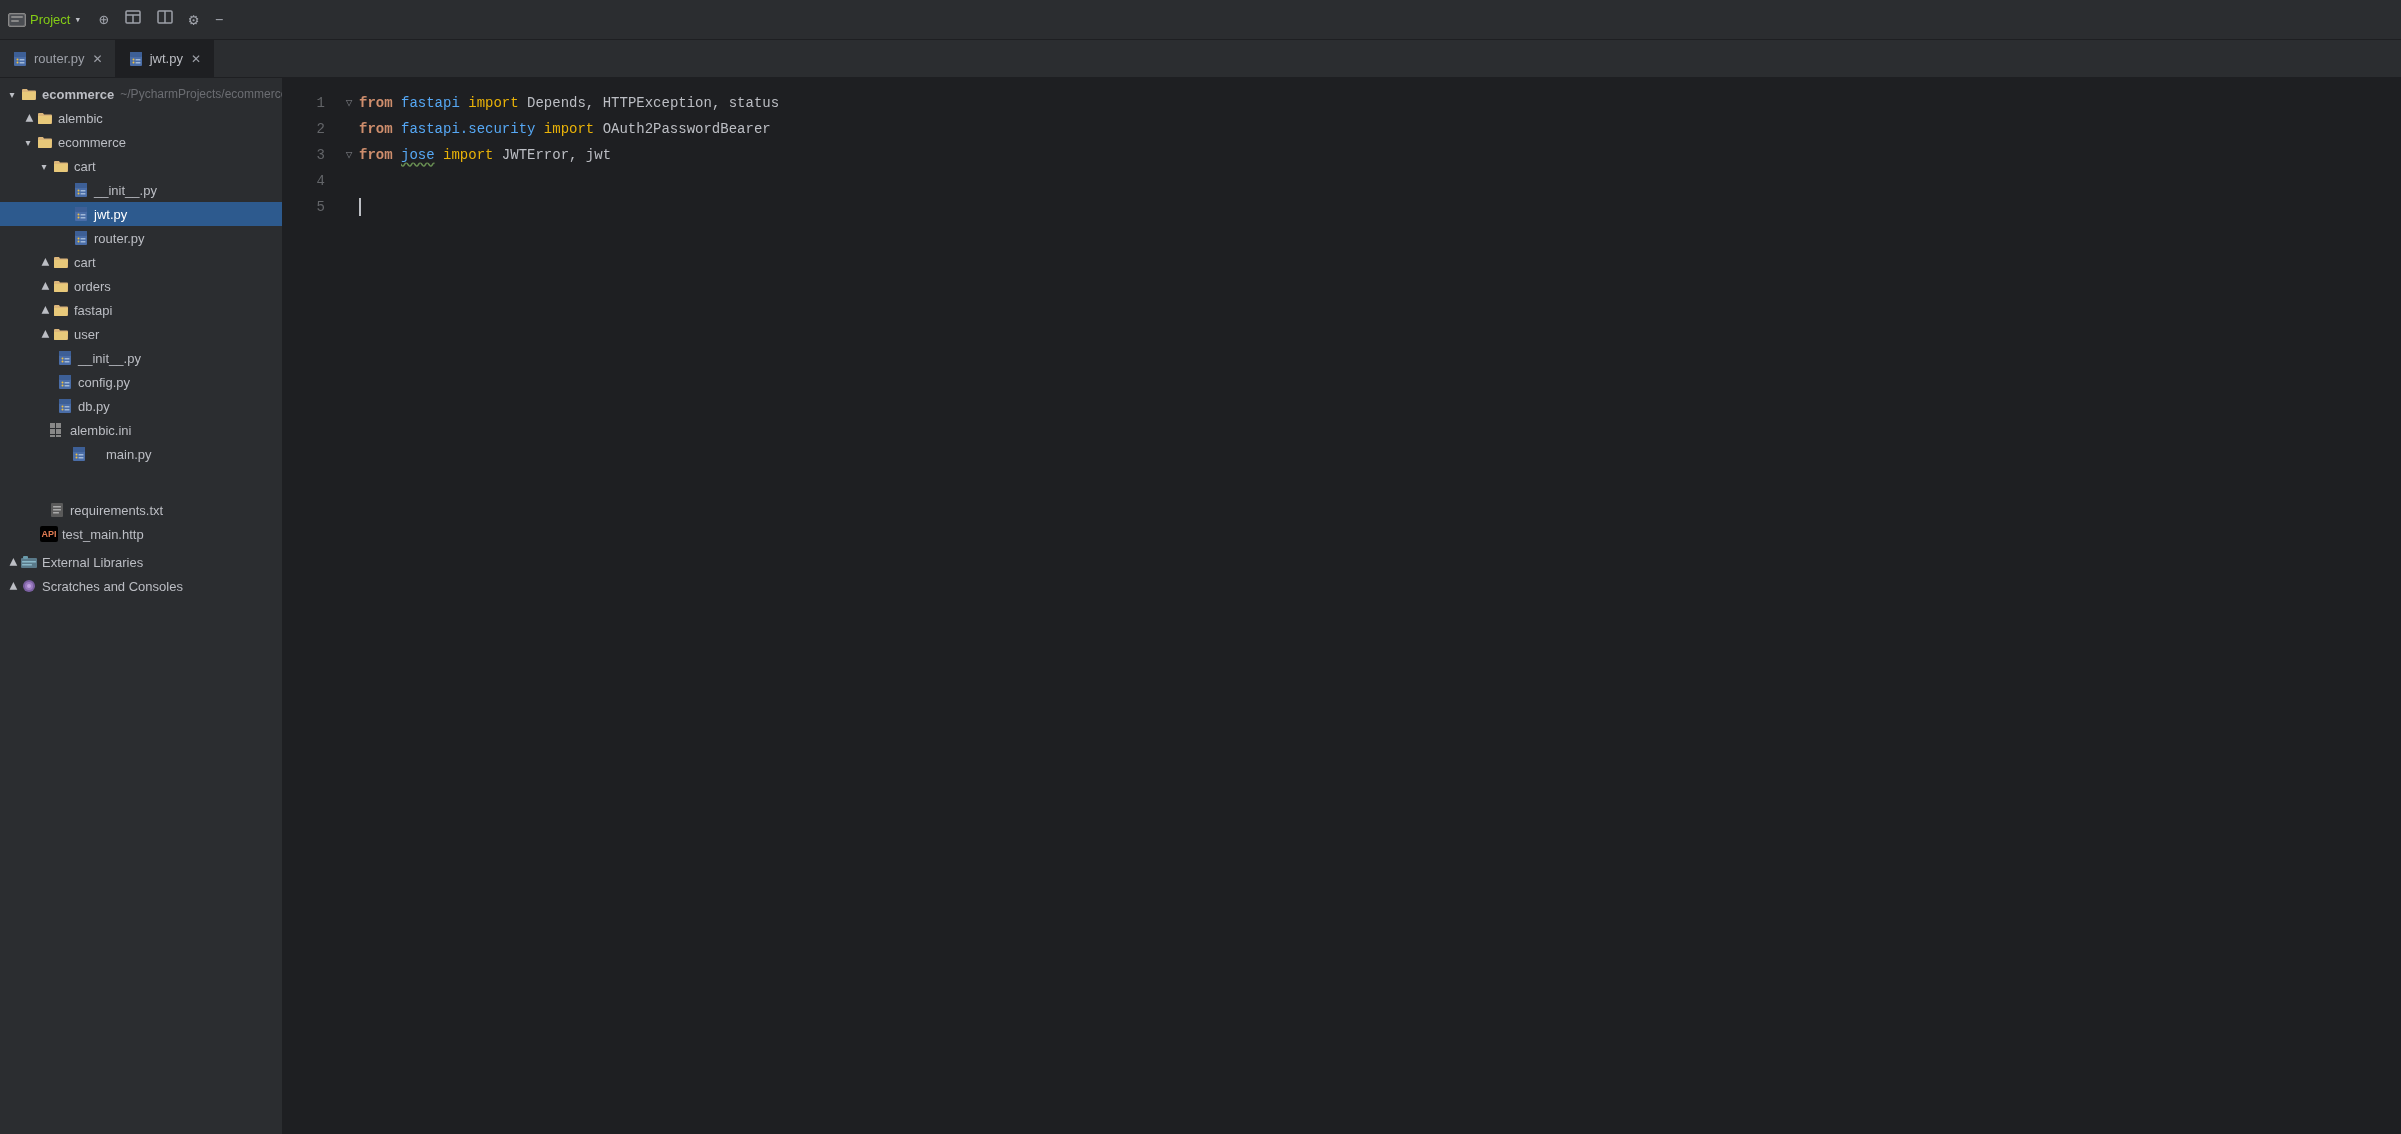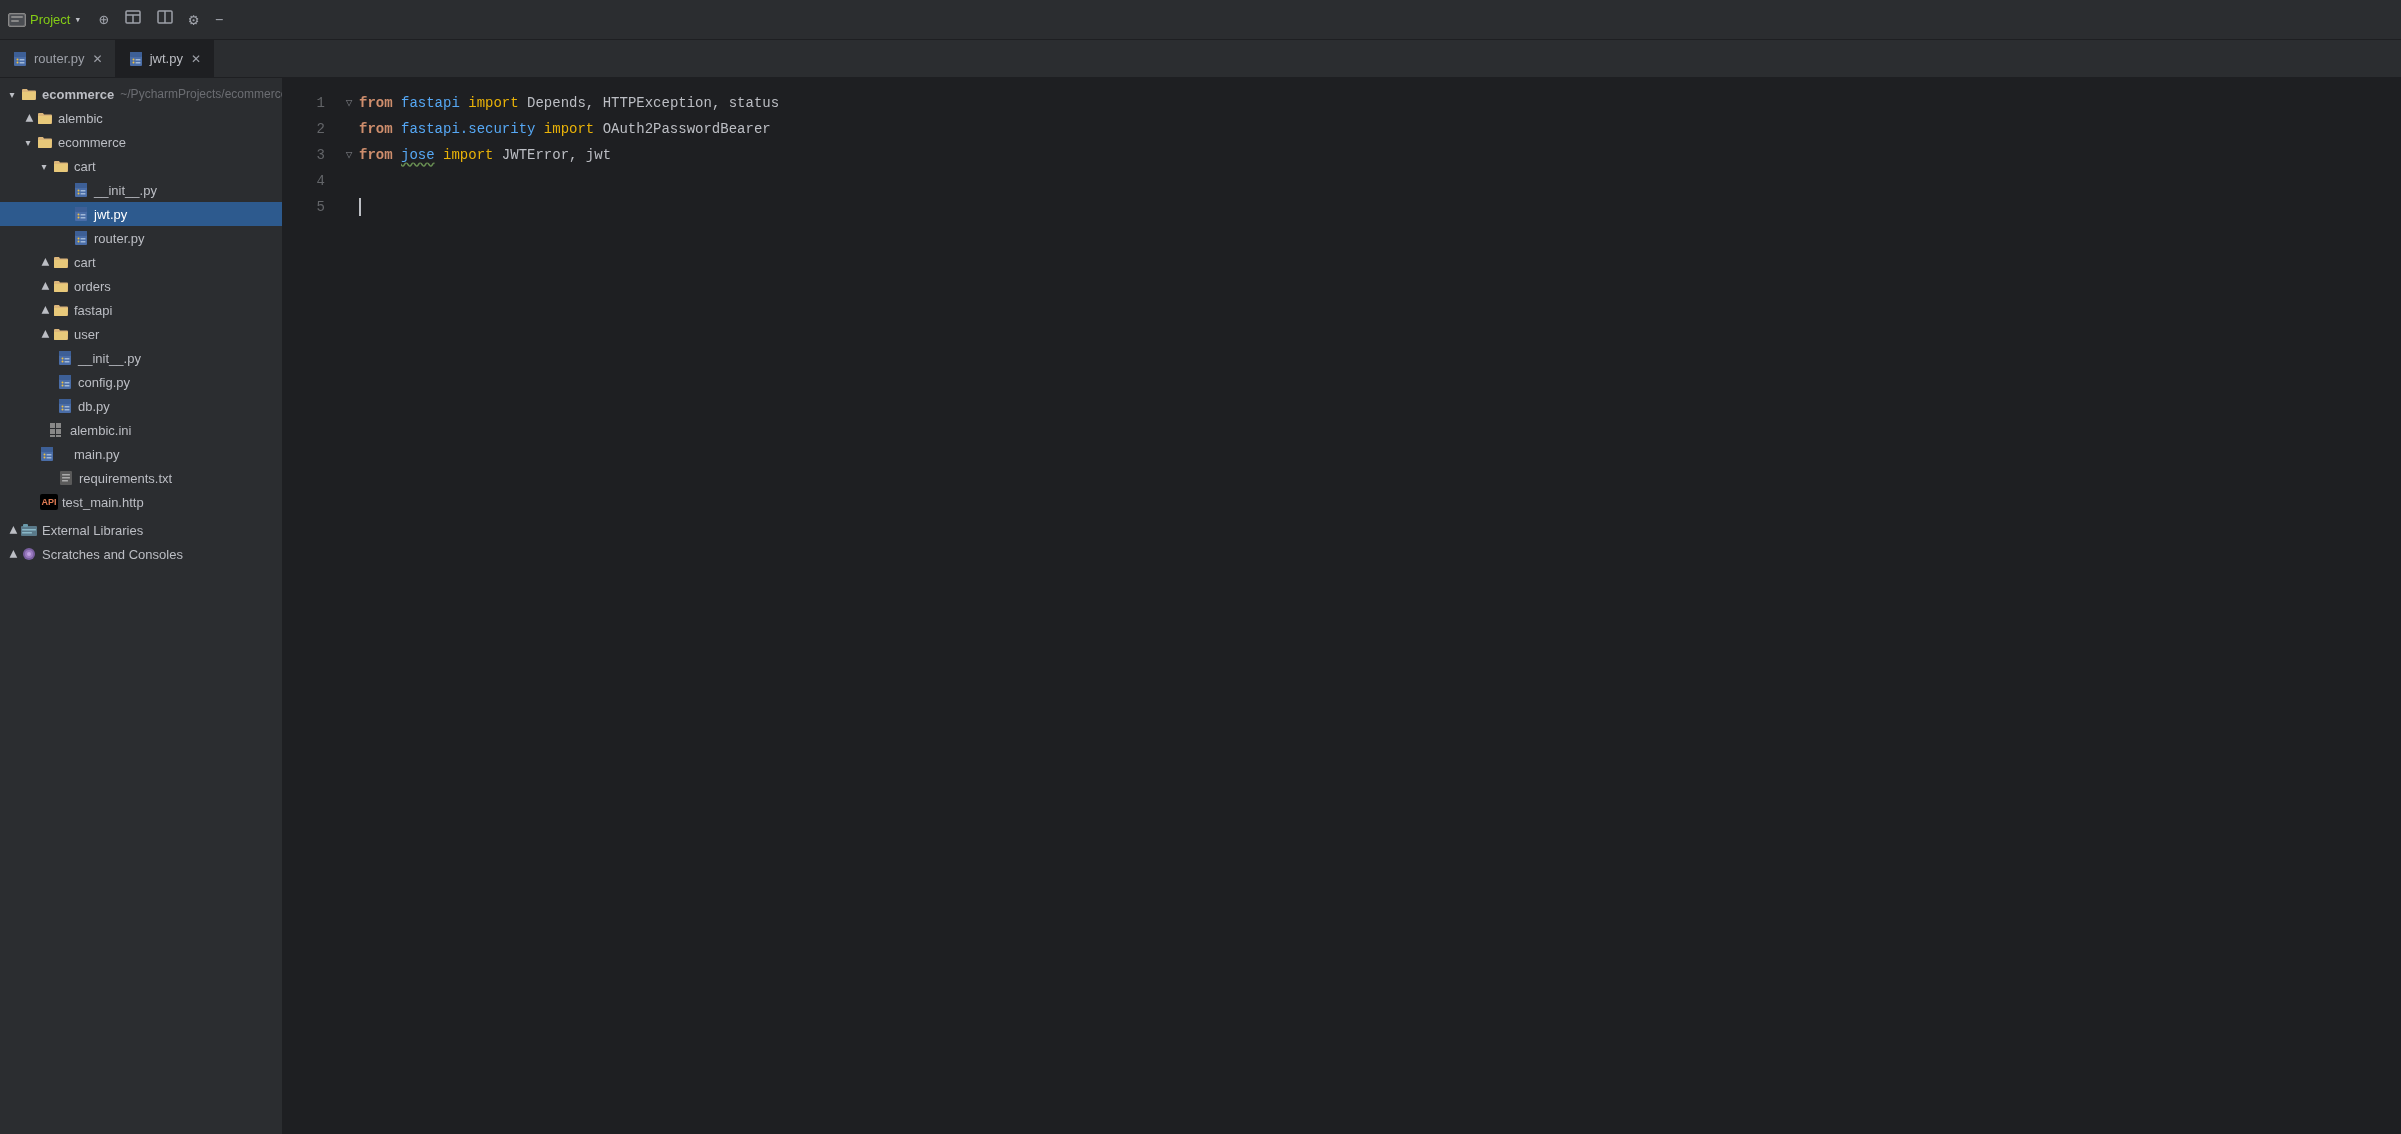--- a/index.html
+++ b/index.html
@@ -544,36 +544,36 @@
           <rect x="7" y="1" width="5" height="5" fill="#888"></rect>
           <rect x="1" y="7" width="5" height="5" fill="#888"></rect>
           <rect x="7" y="7" width="5" height="5" fill="#888"></rect>
           <rect x="1" y="13" width="5" height="2" fill="#888"></rect>
           <rect x="7" y="13" width="5" height="2" fill="#888"></rect>
         </svg>
       </span>
       <span class="item-label">alembic.ini</span>
     </div>
 
-    <div class="tree-item" style="padding-left:8px;gap:14px;">
+    <div class="tree-item" style="padding-left:40px;gap:14px;">
       <span style="width:16px;"></span>
       <span class="item-icon">
         <svg width="16" height="16" viewBox="0 0 16 16">
           <rect x="2" y="1" width="12" height="14" rx="1" fill="#4a6da7"></rect>
           <rect x="2" y="1" width="12" height="5" rx="1" fill="#3d5f96"></rect>
           <circle cx="5.5" cy="8.5" r="1" fill="#f0c040"></circle>
           <circle cx="5.5" cy="11.5" r="1" fill="#f0c040"></circle>
           <rect x="7.5" y="8" width="5" height="1.5" rx="0.5" fill="#a0b8d8"></rect>
           <rect x="7.5" y="11" width="5" height="1.5" rx="0.5" fill="#a0b8d8"></rect>
         </svg>
       </span>
       <span class="item-label">main.py</span>
     </div>
 
-    <div class="tree-item" style="padding-left:41px;">
+    <div class="tree-item" style="padding-left:32px;margin-top:32px;">
       <span style="width:16px;"></span>
       <span class="item-icon">
         <svg width="16" height="16" viewBox="0 0 16 16">
           <rect x="2" y="1" width="12" height="14" rx="1" fill="#5a5a5a"></rect>
           <rect x="4" y="4" width="8" height="1.5" rx="0.5" fill="#aaa"></rect>
           <rect x="4" y="7" width="8" height="1.5" rx="0.5" fill="#aaa"></rect>
           <rect x="4" y="10" width="6" height="1.5" rx="0.5" fill="#aaa"></rect>
         </svg>
       </span>
       <span class="item-label">requirements.txt</span>

